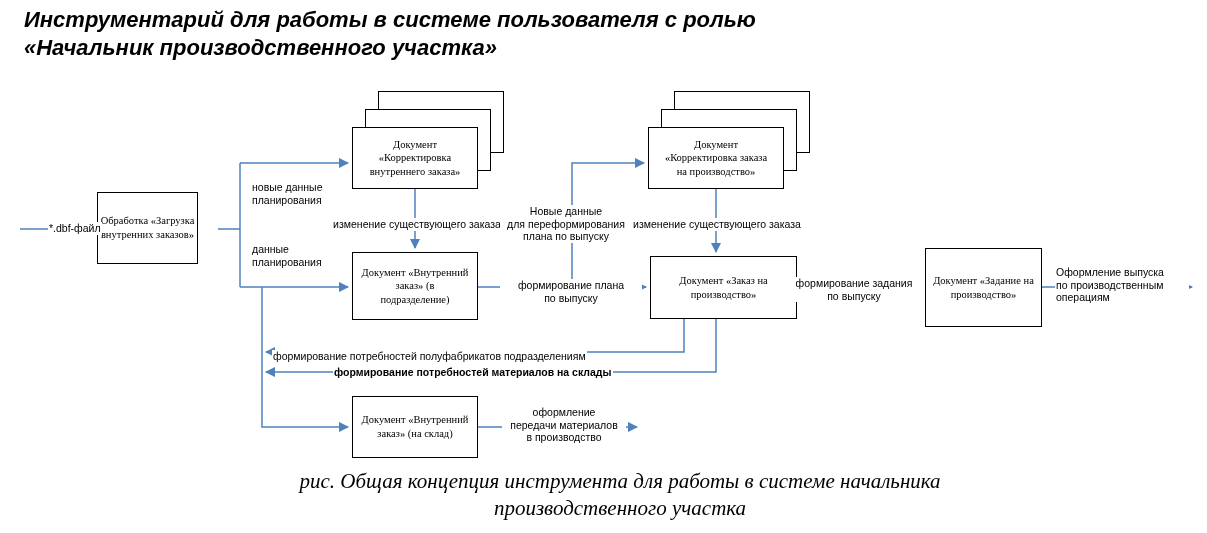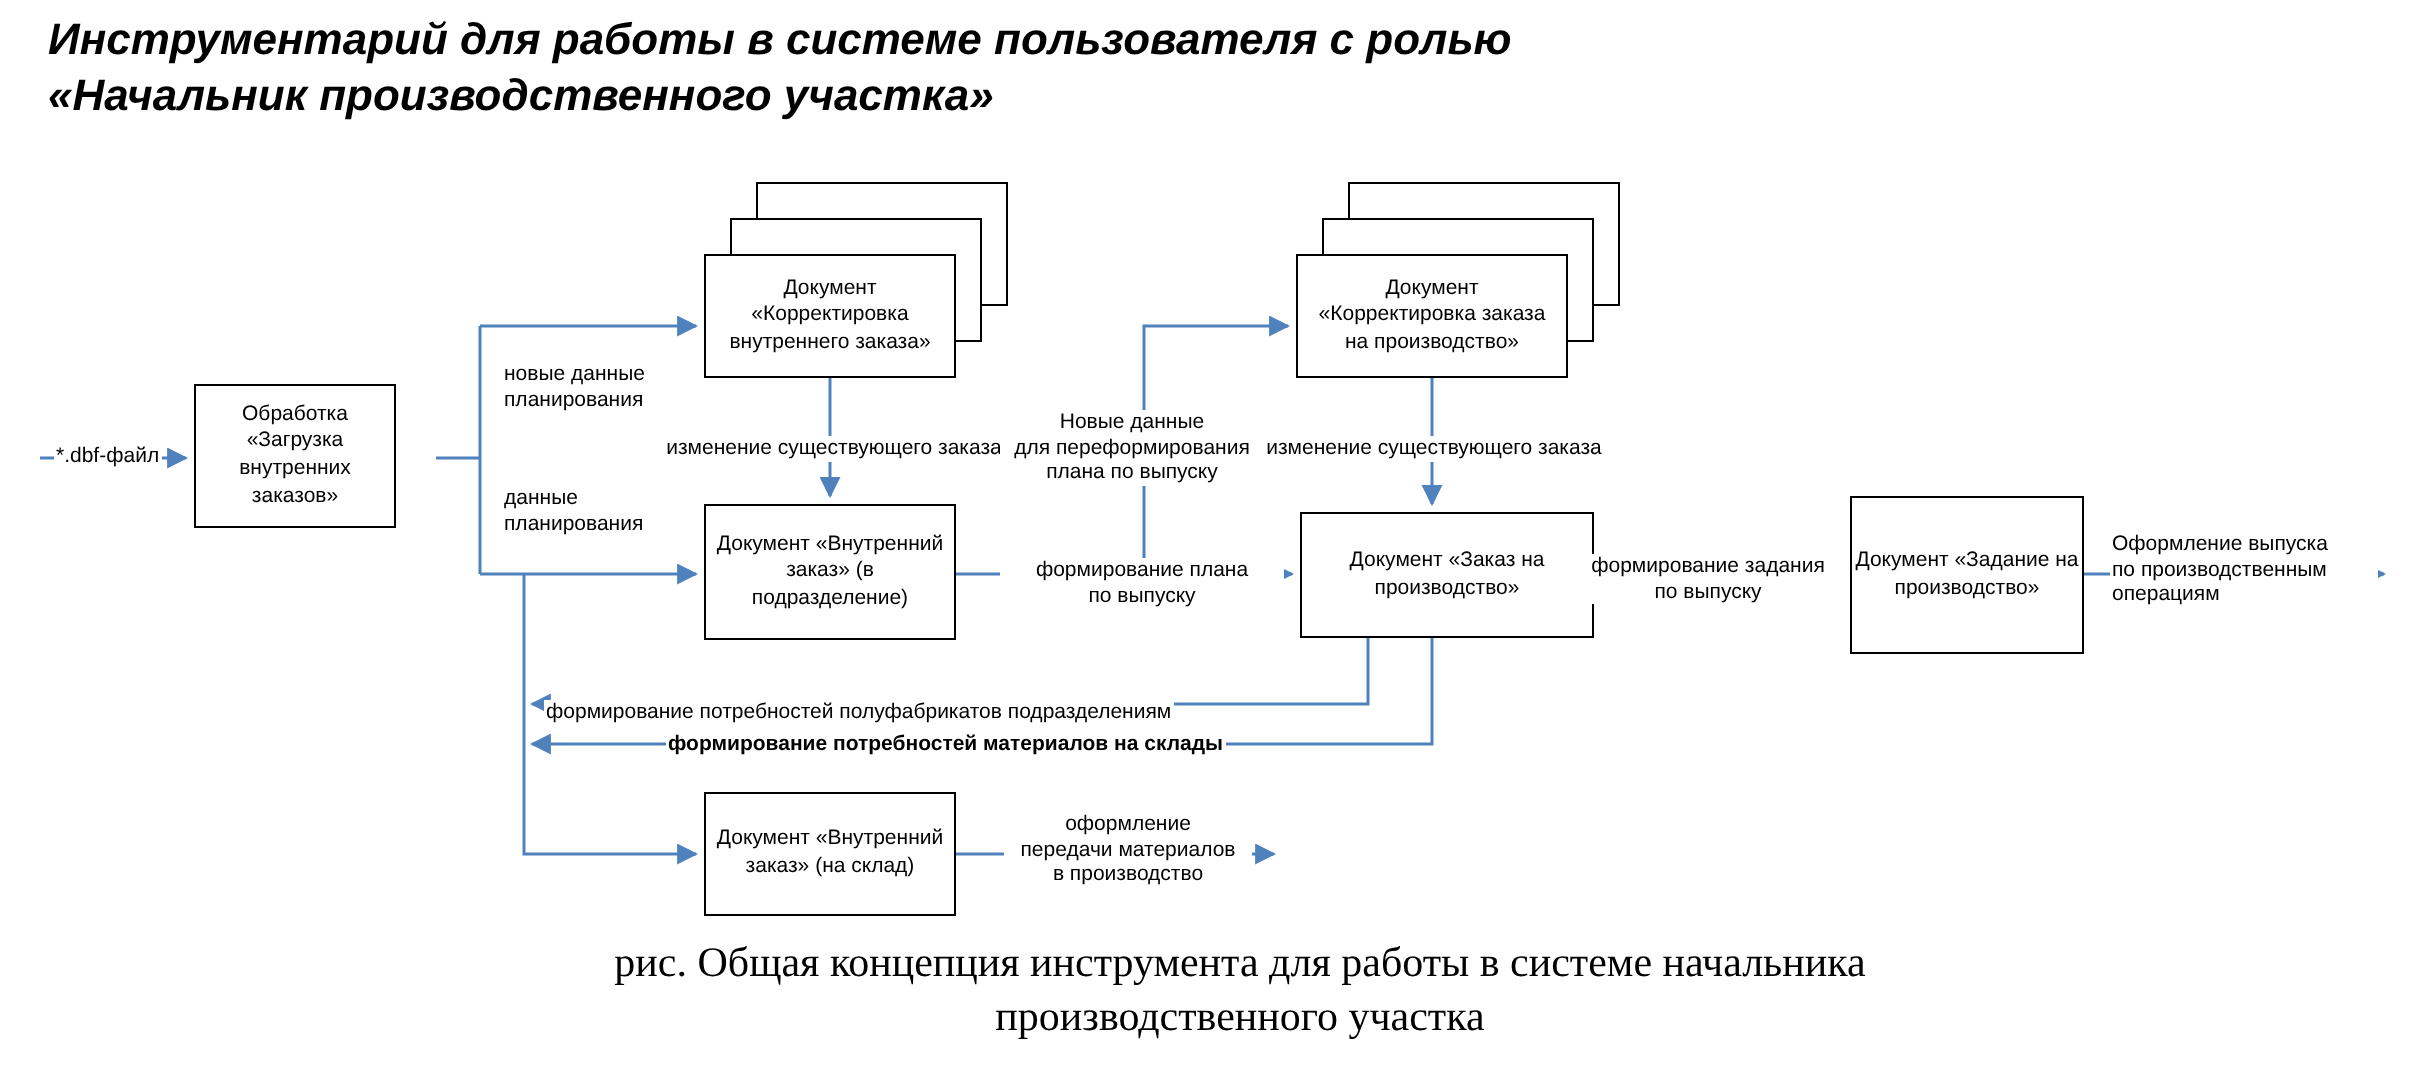--- a/index.html
+++ b/index.html
@@ -6,28 +6,28 @@
   #canvas {
     position:relative; width:1207px; height:533px; background:#ffffff;
     font-family:"Liberation Sans", sans-serif; color:#000;
   }
   #title {
     position:absolute; left:24px; top:6px; width:1060px;
     font-size:22px; font-weight:bold; font-style:italic; line-height:1.25;
   }
   #caption {
     position:absolute; left:120px; top:468px; width:1000px; text-align:center;
-    font-family:"Liberation Serif", serif; font-size:21px; line-height:1.3;
+    font-family:"Liberation Serif", serif; font-style:italic; font-size:21px; line-height:1.3;
   }
   svg.wires { position:absolute; left:0; top:0; z-index:1; }
   .wire { stroke:#4f81bd; stroke-width:1.5; fill:none; }
   .node {
     position:absolute; z-index:3; background:#fff; border:1.5px solid #000;
     display:flex; align-items:center; justify-content:center; text-align:center;
-    font-size:10.5px; line-height:1.3; white-space:pre-line; box-sizing:border-box;
+    font-size:10.5px; line-height:1.3; white-space:pre-line; box-sizing:border-box;font-family:Liberation Serif, serif;
   }
   .stack-back {
     position:absolute; z-index:2; background:#fff; border:1.5px solid #000; box-sizing:border-box;
   }
   .elabel {
     position:absolute; z-index:4; font-size:10.5px; line-height:1.2;
     white-space:pre-line; background:#fff; padding:0 1px;
   }
   .c { text-align:center; }
 </style>
@@ -85,21 +85,21 @@
 
   <div class="node" style="left:650px; top:256px; width:147px; height:63px;">Документ «Заказ на
 производство»</div>
 
   <div class="node" style="left:925px; top:248px; width:117px; height:79px;">Документ «Задание на
 производство»</div>
 
   <div class="node" style="left:352px; top:396px; width:126px; height:62px;">Документ «Внутренний
 заказ» (на склад)</div>
 
-  <div class="elabel" style="left:27px; top:222px;text-align:center;">*.dbf-файл</div>
+  <div class="elabel" style="left:48px; top:222px;text-align:center;">*.dbf-файл</div>
   <div class="elabel" style="left:251px; top:181px;">новые данные
 планирования</div>
   <div class="elabel" style="left:251px; top:243px;">данные
 планирования</div>
   <div class="elabel c" style="left:330px; top:218px; width:172px;">изменение существующего заказа</div>
   <div class="elabel c" style="left:500px; top:205px; width:130px;">Новые данные
 для переформирования
 плана по выпуску</div>
   <div class="elabel c" style="left:630px; top:218px; width:172px;">изменение существующего заказа</div>
   <div class="elabel c" style="left:500px; top:279px; width:140px;">формирование плана

